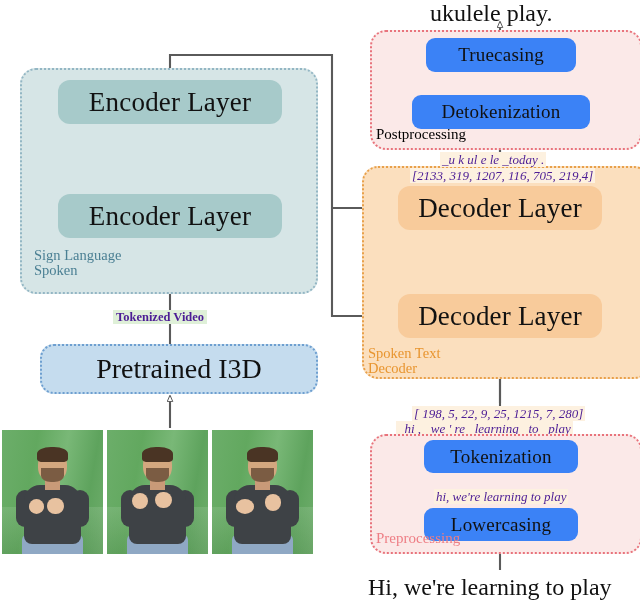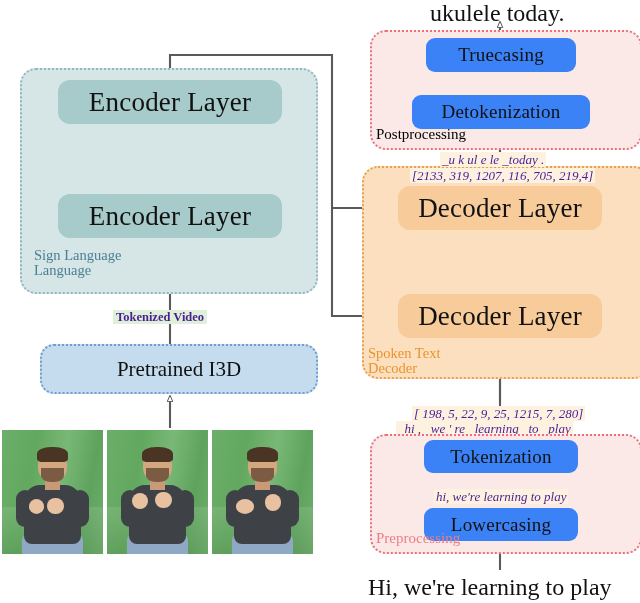--- a/index.html
+++ b/index.html
@@ -50,21 +50,21 @@
   .enc1{left:58px;top:80px;width:224px;height:44px;}
   .enc2{left:58px;top:194px;width:224px;height:44px;}
   .dec1{left:398px;top:186px;width:204px;height:44px;}
   .dec2{left:398px;top:294px;width:204px;height:44px;}
 
   .truecasing{left:426px;top:38px;width:150px;height:34px;}
   .detok{left:412px;top:95px;width:178px;height:34px;}
   .tokenization{left:424px;top:440px;width:154px;height:33px;}
   .lowercasing{left:424px;top:508px;width:154px;height:33px;}
 
-  .i3d-label{font-size:21px;color:#111;}
+  .i3d-label{font-size:28px;color:#111;}
 
   
   .cont-label{font-size:14.5px;line-height:15px;}
   .lbl-enc{left:34px;top:248px;color:#4a7f93;}
   .lbl-dec{left:368px;top:346px;color:#e8952f;}
   .lbl-post{left:376px;top:127px;color:#000000;font-size:15px;}
   .lbl-pre{left:376px;top:531px;color:#ee7e85;font-size:15px;}
 
   
   .big-text{font-size:24px;color:#111;}
@@ -160,21 +160,21 @@
       <line x1="500" y1="508" x2="500" y2="495"></line>
       <line x1="500" y1="500" x2="500" y2="475" marker-end="url(#ahs)"></line>
     </g>
   </svg>
 
   <div class="abs cont enc-cont"></div>
   <div class="abs layer enc-layer enc1">Encoder Layer</div>
   <div class="abs layer enc-layer enc2">Encoder Layer</div>
   <div class="abs cont-label lbl-enc">
     <div>Sign Language</div>
-    <div>Language</div>
+    <div>Spoken</div>
   </div>
 
   <div class="abs tok-text t-tokvid">
     <span class="hl-green">Tokenized Video</span>
   </div>
 
   <div class="abs i3d-box">
     <span class="i3d-label">Pretrained I3D</span>
   </div>
 
@@ -251,16 +251,16 @@
   </div>
 
   <div class="abs cont pre-cont"></div>
   <div class="abs layer pink-layer tokenization">Tokenization</div>
   <div class="abs layer pink-layer lowercasing">Lowercasing</div>
   <div class="abs cont-label lbl-pre">Preprocessing</div>
   <div class="abs tok-text t-lc-out">
     <span class="hl-orange">hi, we're learning to play</span>
   </div>
 
-  <div class="abs big-text out-text">ukulele today.</div>
+  <div class="abs big-text out-text">ukulele play.</div>
   <div class="abs big-text in-text">Hi, we're learning to play</div>
 
 </div>
 
 </body></html>

